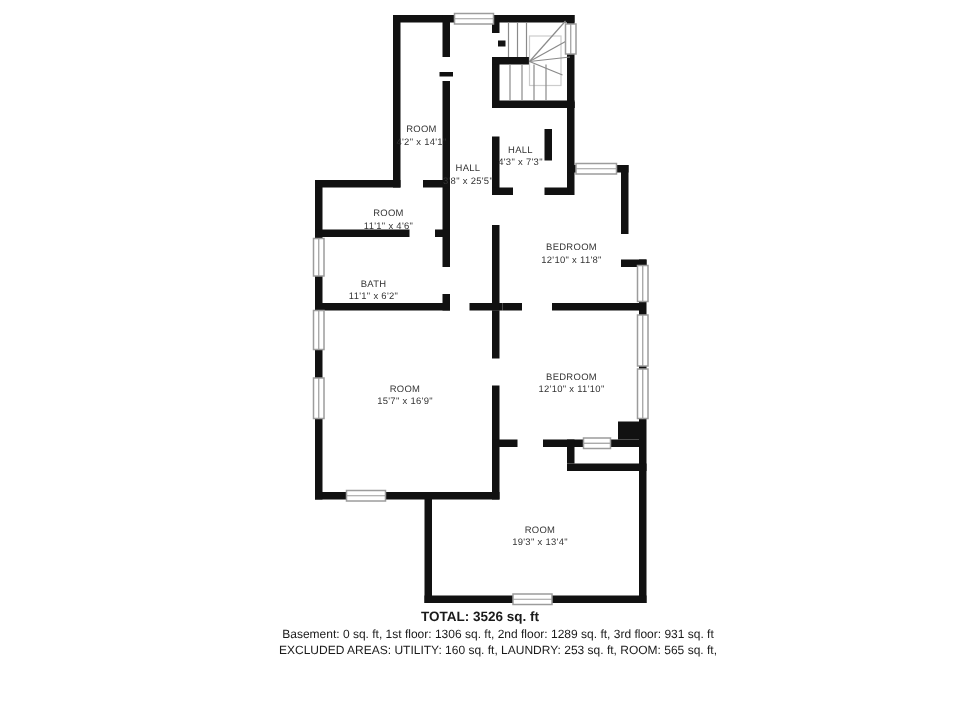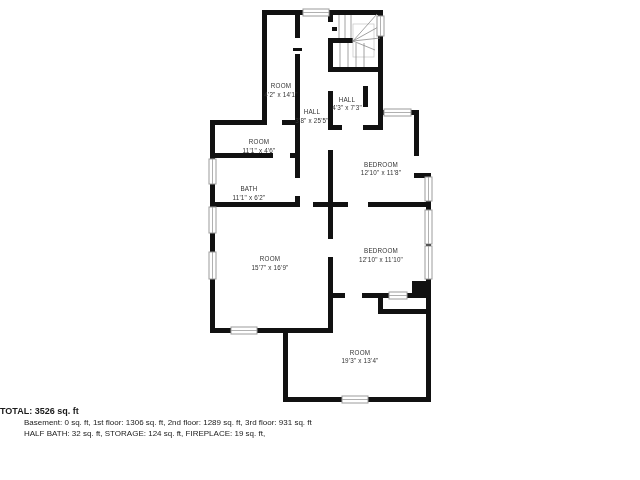--- a/index.html
+++ b/index.html
@@ -14,21 +14,21 @@
     fill:#333333;
     text-anchor:middle;
     letter-spacing:0.2px;
   }
   .stair-line{stroke:#8a8a8a;stroke-width:0.8;fill:none;}
   .stair-guide{stroke:#cccccc;stroke-width:0.8;fill:none;}
   .win{fill:#ffffff;stroke:#9c9c9c;stroke-width:1;}
   .winline{stroke:#9c9c9c;stroke-width:0.8;}
   #summary{
     position:absolute;left:0;top:405px;width:640px;
-    text-align:left;color:#1a1a1a;
+    text-align:center;color:#1a1a1a;
   }
   #summary .total{font-size:9px;font-weight:700;line-height:13px;}
   #summary .sline{font-size:8px;line-height:10.6px;padding-left:24px;}
 </style>
 </head>
 <body>
 
 <svg width="640" height="480" viewBox="0 0 640 480">
 
   <g fill="#111111">
@@ -156,14 +156,14 @@
     <text class="rd" x="381" y="261.5">12'10" x 11'10"</text>
 
     <text class="rn" x="360" y="355">ROOM</text>
     <text class="rd" x="360" y="363">19'3" x 13'4"</text>
   </g>
 </svg>
 
 <div id="summary">
   <div class="total">TOTAL: 3526 sq. ft</div>
   <div class="sline">Basement: 0 sq. ft, 1st floor: 1306 sq. ft, 2nd floor: 1289 sq. ft, 3rd floor: 931 sq. ft</div>
-  <div class="sline">HALF BATH: 32 sq. ft, STORAGE: 124 sq. ft, FIREPLACE: 19 sq. ft,</div>
+  <div class="sline">EXCLUDED AREAS: UTILITY: 160 sq. ft, LAUNDRY: 253 sq. ft, ROOM: 565 sq. ft,</div>
 </div>
 
 </body></html>

